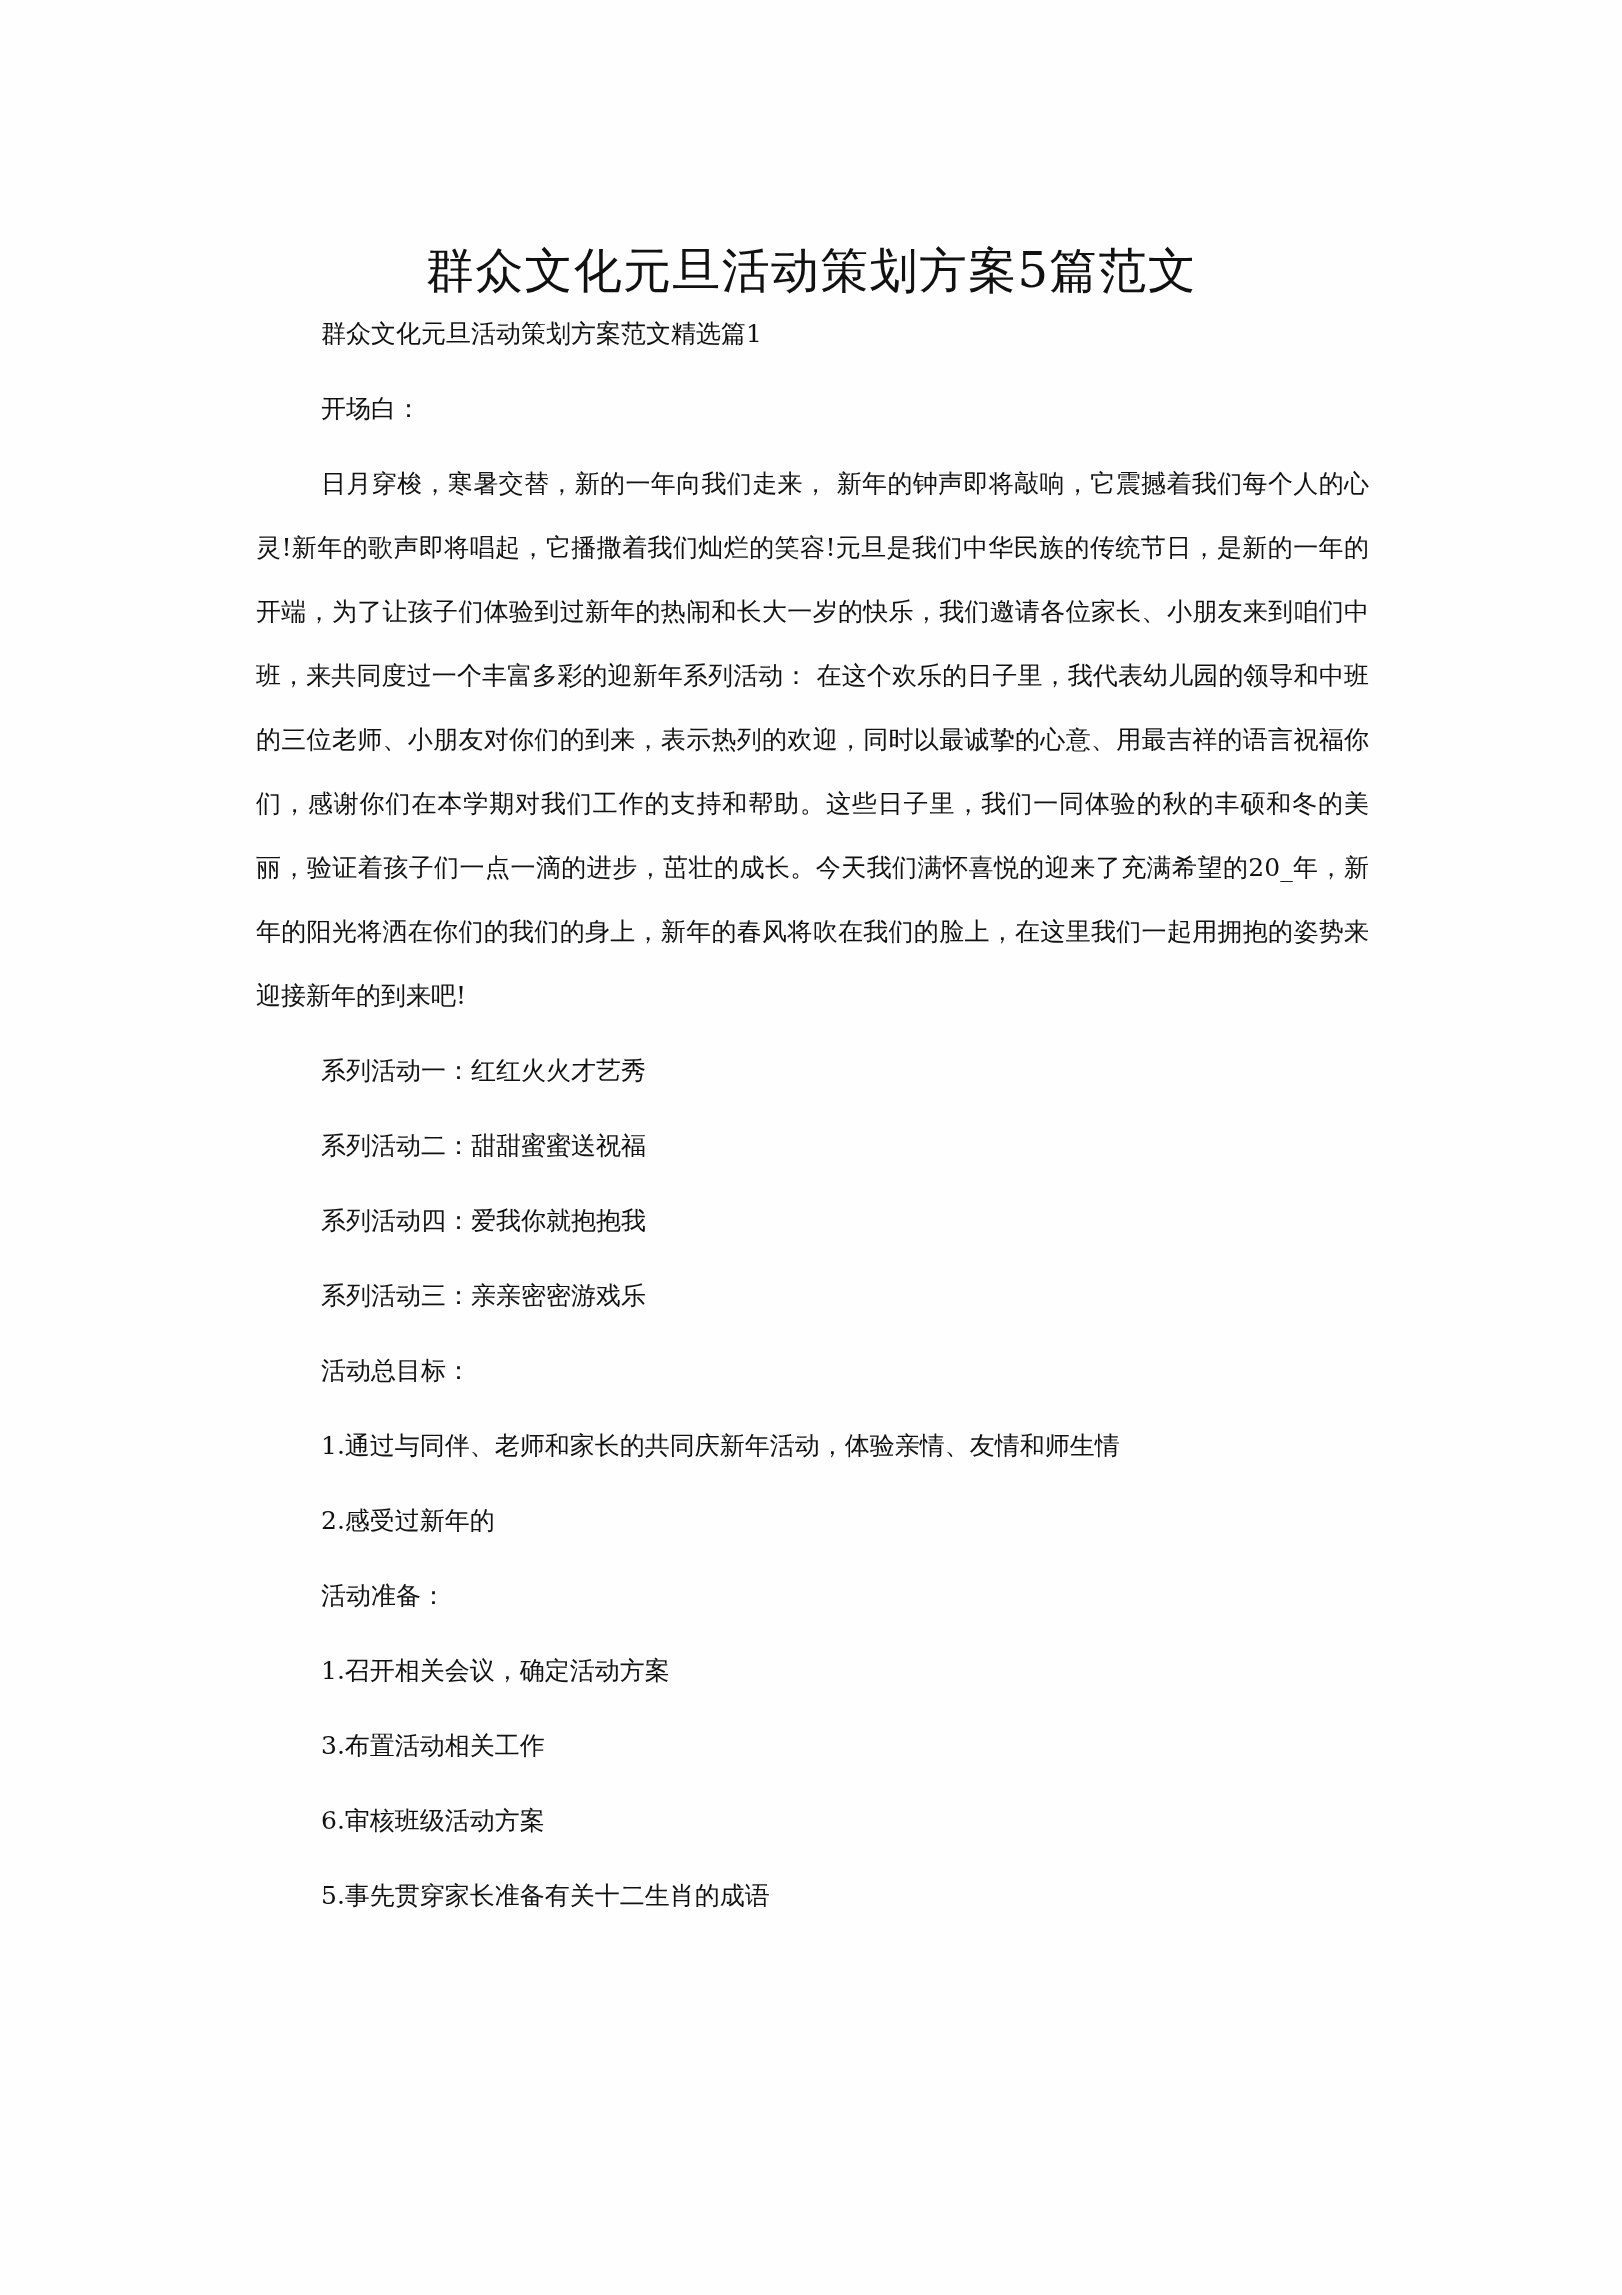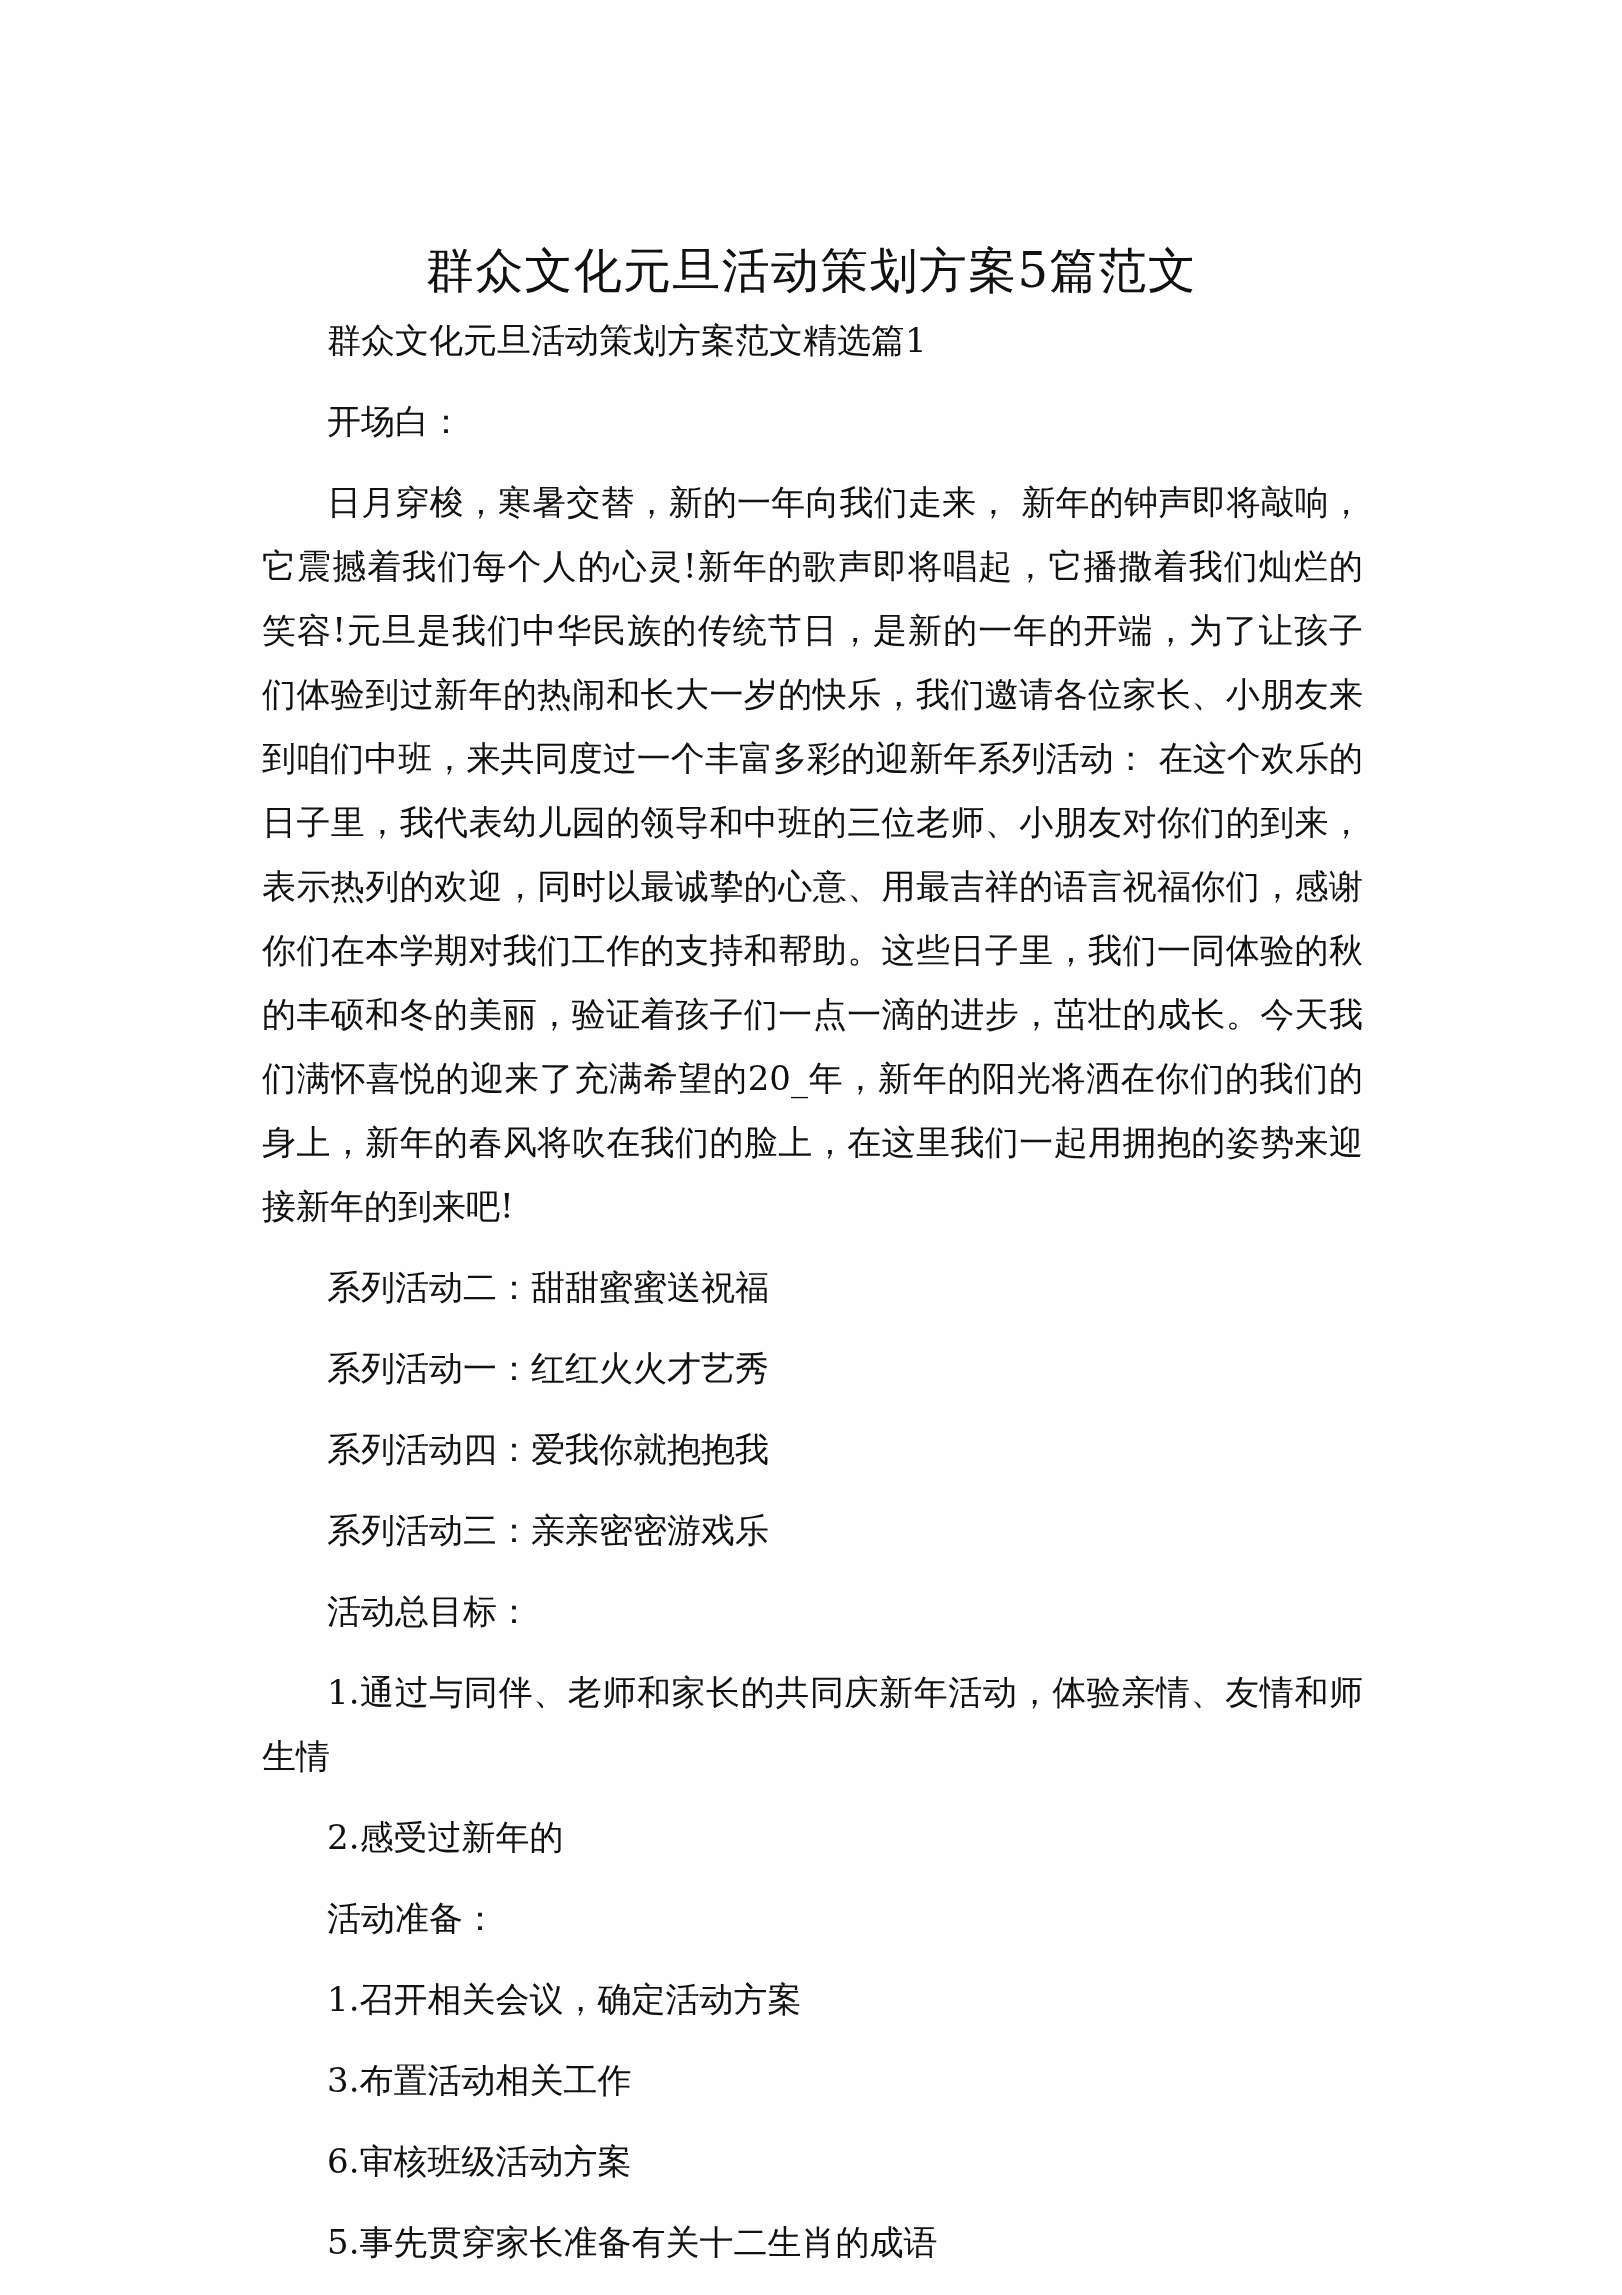--- a/index.html
+++ b/index.html
@@ -2,37 +2,37 @@
 <html style="font-size:10.5px"><head>
   <meta charset="utf-8">
   <style>
     html, body { margin: 0; padding: 0; background: #fefefe; }
     body { width: 1623px; height: 2295px; position: relative; overflow: hidden;
       font-family: "DejaVu Serif", "Liberation Serif", serif; color: #111; }
     .page { position: absolute; left: 0; top: 0; width: 1623px; height: 2295px; }
     .title { position: absolute; top: 196px; left: 0; width: 1623px; text-align: center;
       font-size: 48px; line-height: 85px; letter-spacing: 1.3px; font-weight: normal; }
     .body { position: absolute; left: 245px; top: 291px; width: 1135px; }
-    .p { font-size: 34px; line-height: 64px; margin: 17px; text-align: justify; text-justify: inter-ideograph; }
+    .p { font-size: 25px; line-height: 64px; margin: 11px; text-align: justify; text-justify: inter-ideograph; }
     .indent { text-indent: 65px; }
     .wrap { text-indent: 65px; }
   </style>
 </head>
 <body>
 
 <div class="page">
   <h1 class="title">群众文化元旦活动策划方案5篇范文</h1>
 
   <div class="body">
     <p class="p indent">群众文化元旦活动策划方案范文精选篇1</p>
     <p class="p indent">开场白：</p>
     <p class="p wrap">日月穿梭，寒暑交替，新的一年向我们走来， 新年的钟声即将敲响，它震撼着我们每个人的心灵!新年的歌声即将唱起，它播撒着我们灿烂的笑容!元旦是我们中华民族的传统节日，是新的一年的开端，为了让孩子们体验到过新年的热闹和长大一岁的快乐，我们邀请各位家长、小朋友来到咱们中班，来共同度过一个丰富多彩的迎新年系列活动： 在这个欢乐的日子里，我代表幼儿园的领导和中班的三位老师、小朋友对你们的到来，表示热列的欢迎，同时以最诚挚的心意、用最吉祥的语言祝福你们，感谢你们在本学期对我们工作的支持和帮助。这些日子里，我们一同体验的秋的丰硕和冬的美丽，验证着孩子们一点一滴的进步，茁壮的成长。今天我们满怀喜悦的迎来了充满希望的20_年，新年的阳光将洒在你们的我们的身上，新年的春风将吹在我们的脸上，在这里我们一起用拥抱的姿势来迎接新年的到来吧!</p>
 
+    <p class="p indent">系列活动一：红红火火才艺秀</p>
     <p class="p indent">系列活动二：甜甜蜜蜜送祝福</p>
-    <p class="p indent">系列活动一：红红火火才艺秀</p>
     <p class="p indent">系列活动四：爱我你就抱抱我</p>
     <p class="p indent">系列活动三：亲亲密密游戏乐</p>
 
     <p class="p indent">活动总目标：</p>
     <p class="p indent">1.通过与同伴、老师和家长的共同庆新年活动，体验亲情、友情和师生情</p>
     <p class="p indent">2.感受过新年的</p>
 
     <p class="p indent">活动准备：</p>
     <p class="p indent">1.召开相关会议，确定活动方案</p>
     <p class="p indent">3.布置活动相关工作</p>

